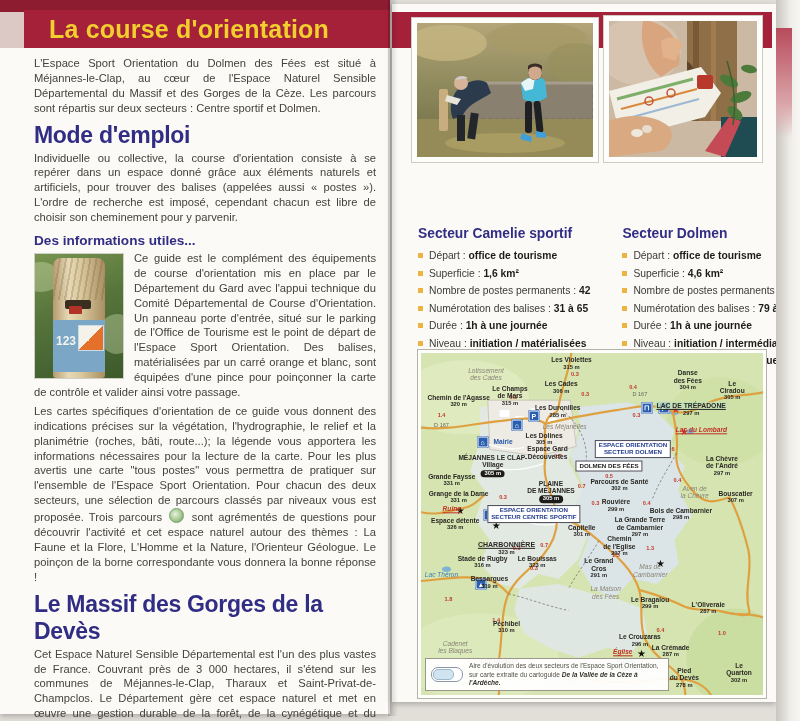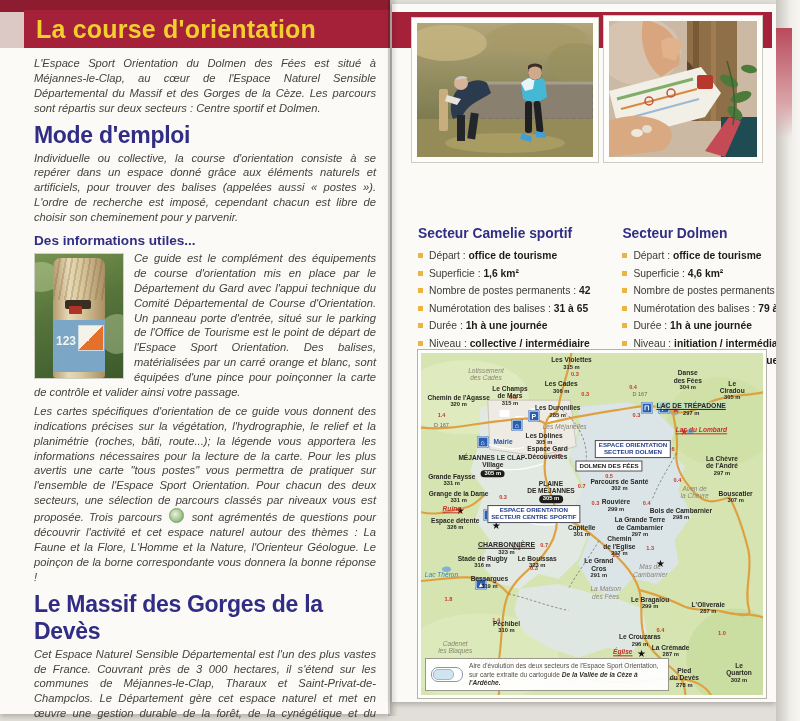--- a/index.html
+++ b/index.html
@@ -11,23 +11,23 @@
   .page-left{left:0;top:0;width:390px;height:714px;}
   .page-right{left:392px;top:4px;width:384px;height:698px;}
   .spine{position:absolute;left:388px;top:0;width:10px;height:716px;background:linear-gradient(90deg,rgba(0,0,0,.18),rgba(0,0,0,0));}
   .edge-right{position:absolute;left:776px;top:0;width:24px;height:721px;background:linear-gradient(90deg,#c9c5bf,#efede9 60%,#f7f6f3);}
   .edge-red{position:absolute;left:776px;top:28px;width:16px;height:110px;background:linear-gradient(180deg,#b84a5b,#dba7ab 70%,rgba(219,167,171,0));}
 
   
   .topstrip{position:absolute;left:0;top:0;width:390px;height:12px;background:#8d1c31;}
   .titlebar{position:absolute;left:24px;top:10px;width:366px;height:38px;background:#a42139;display:flex;align-items:center;}
   .titlebar .pretitle-gap{position:absolute;left:-24px;top:2px;width:24px;height:36px;background:#dcc8c5;}
-  .title{color:#f2cf2e;font-size:25px;font-weight:bold;padding-left:12px;letter-spacing:.2px;}
+  .title{color:#f2cf2e;font-size:25px;font-weight:bold;padding-left:25px;letter-spacing:.2px;}
   .lcontent{position:absolute;left:34px;top:56px;width:342px;color:#45423d;}
-  p.body{font-size:11.2px;line-height:1.33;text-align:justify;margin:0 0 4px 0;font-style:italic;}
+  p.body{font-size:11.2px;line-height:1.33;text-align:justify;margin:0 0 4px 0;}
   h2.sect{color:#312d84;font-size:23px;font-weight:bold;margin:6px 0 2px 0;letter-spacing:-.3px;}
   h3.sub{color:#312d84;font-size:13.6px;font-weight:bold;margin:8px 0 3px 0;}
   .inline-course-icon{display:inline-block;width:13px;height:13px;border-radius:50%;background:radial-gradient(circle at 40% 40%,#e9f2df,#9fc48a 60%,#5d8f57);border:1px solid #7aa06c;vertical-align:-2px;margin:0 2px;}
 
   
   .balise{float:left;width:88px;height:124px;margin:2px 10px 2px 0;position:relative;overflow:hidden;border:1px solid #cfd0c4;background:linear-gradient(160deg,#77934f 0%,#55733a 45%,#3c5a2b 100%);}
   .balise .blob{position:absolute;border-radius:50%;background:rgba(220,235,190,.35);}
   .balise .post{position:absolute;left:18px;top:4px;width:52px;height:120px;border-radius:8px 8px 3px 3px;background:linear-gradient(90deg,#b59a6f,#e6d9b6 30%,#d9c79c 55%,#a98e62);}
   .balise .grain{position:absolute;left:18px;top:4px;width:52px;height:42px;border-radius:8px 8px 0 0;background:repeating-linear-gradient(100deg,rgba(120,90,50,.25) 0 2px,rgba(0,0,0,0) 2px 6px);}
   .balise .slot{position:absolute;left:30px;top:46px;width:26px;height:9px;background:#3a2e20;border-radius:2px;}
@@ -199,21 +199,21 @@
             <div class="sec-item"><span class="bullet"></span><span>Départ : </span><b>office de tourisme</b></div>
 
             <div class="sec-item"><span class="bullet"></span><span>Superficie : </span><b>1,6 km²</b></div>
 
             <div class="sec-item"><span class="bullet"></span><span>Nombre de postes permanents : </span><b>42</b></div>
 
             <div class="sec-item"><span class="bullet"></span><span>Numérotation des balises : </span><b>31 à 65</b></div>
 
             <div class="sec-item"><span class="bullet"></span><span>Durée : </span><b>1h à une journée</b></div>
 
-            <div class="sec-item"><span class="bullet"></span><span>Niveau : </span><b>collective / intermédiaire</b></div>
+            <div class="sec-item"><span class="bullet"></span><span>Niveau : </span><b>initiation / matérialisées</b></div>
 
             <div class="sec-item"><span class="bullet"></span><span>Accessibilité : </span><b>pédestre uniquement</b></div>
           </div>
       </div>
       <div class="col">
         <h4>Secteur Dolmen</h4>
         <div>
 
             <div class="sec-item"><span class="bullet"></span><span>Départ : </span><b>office de tourisme</b></div>
 

